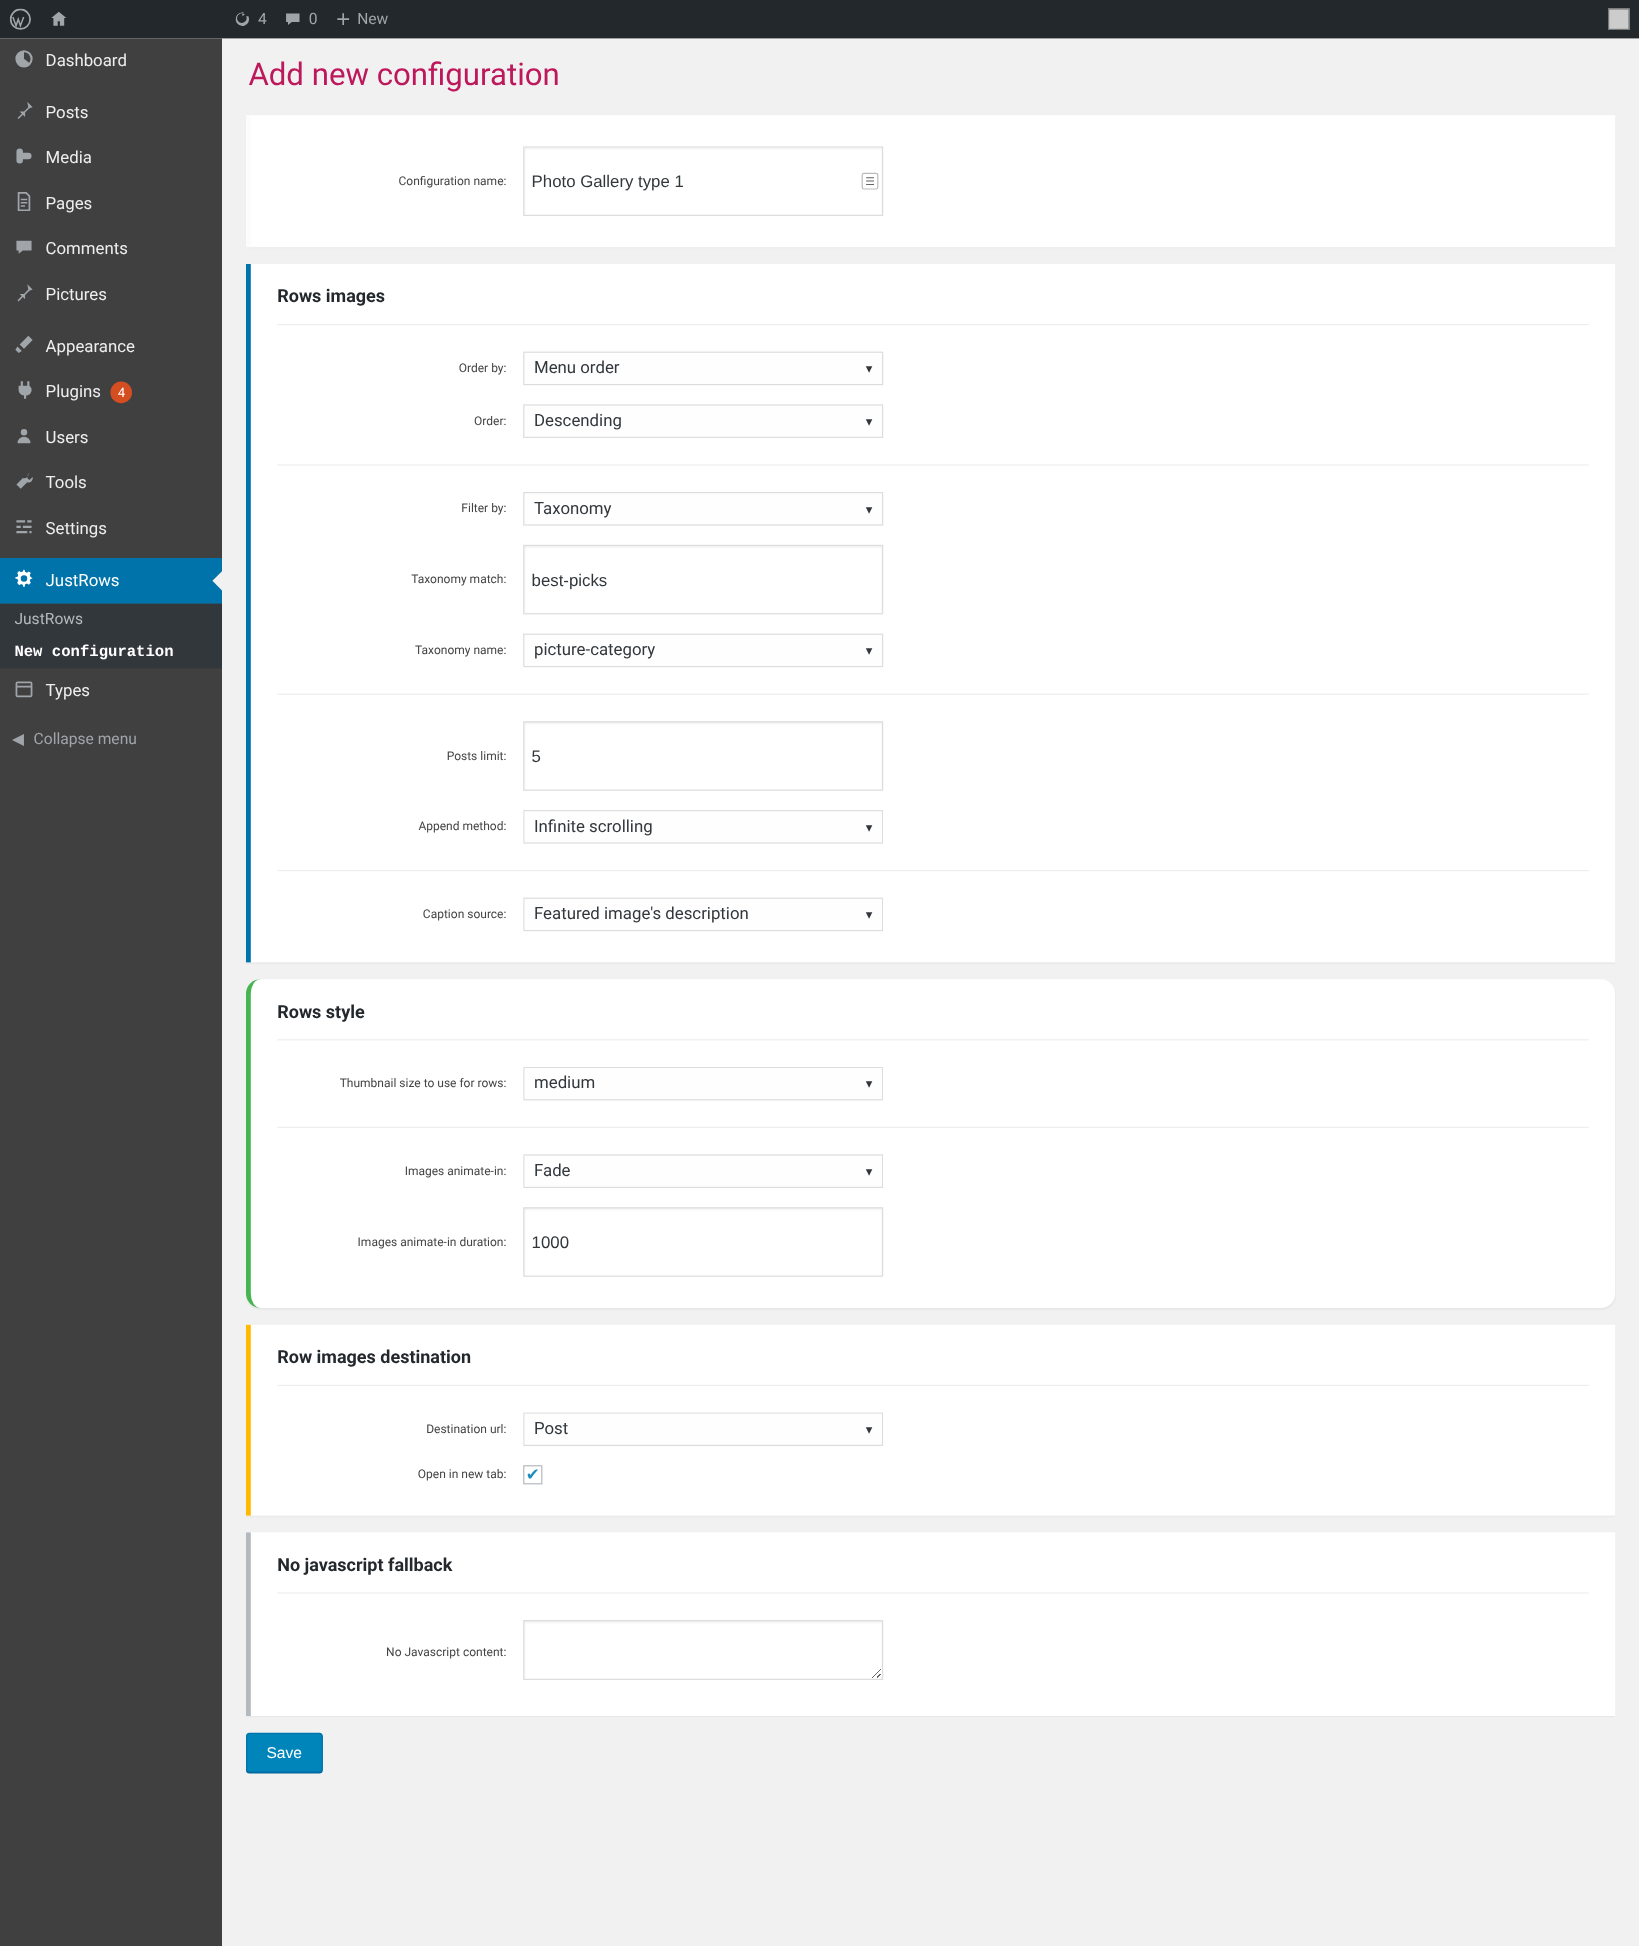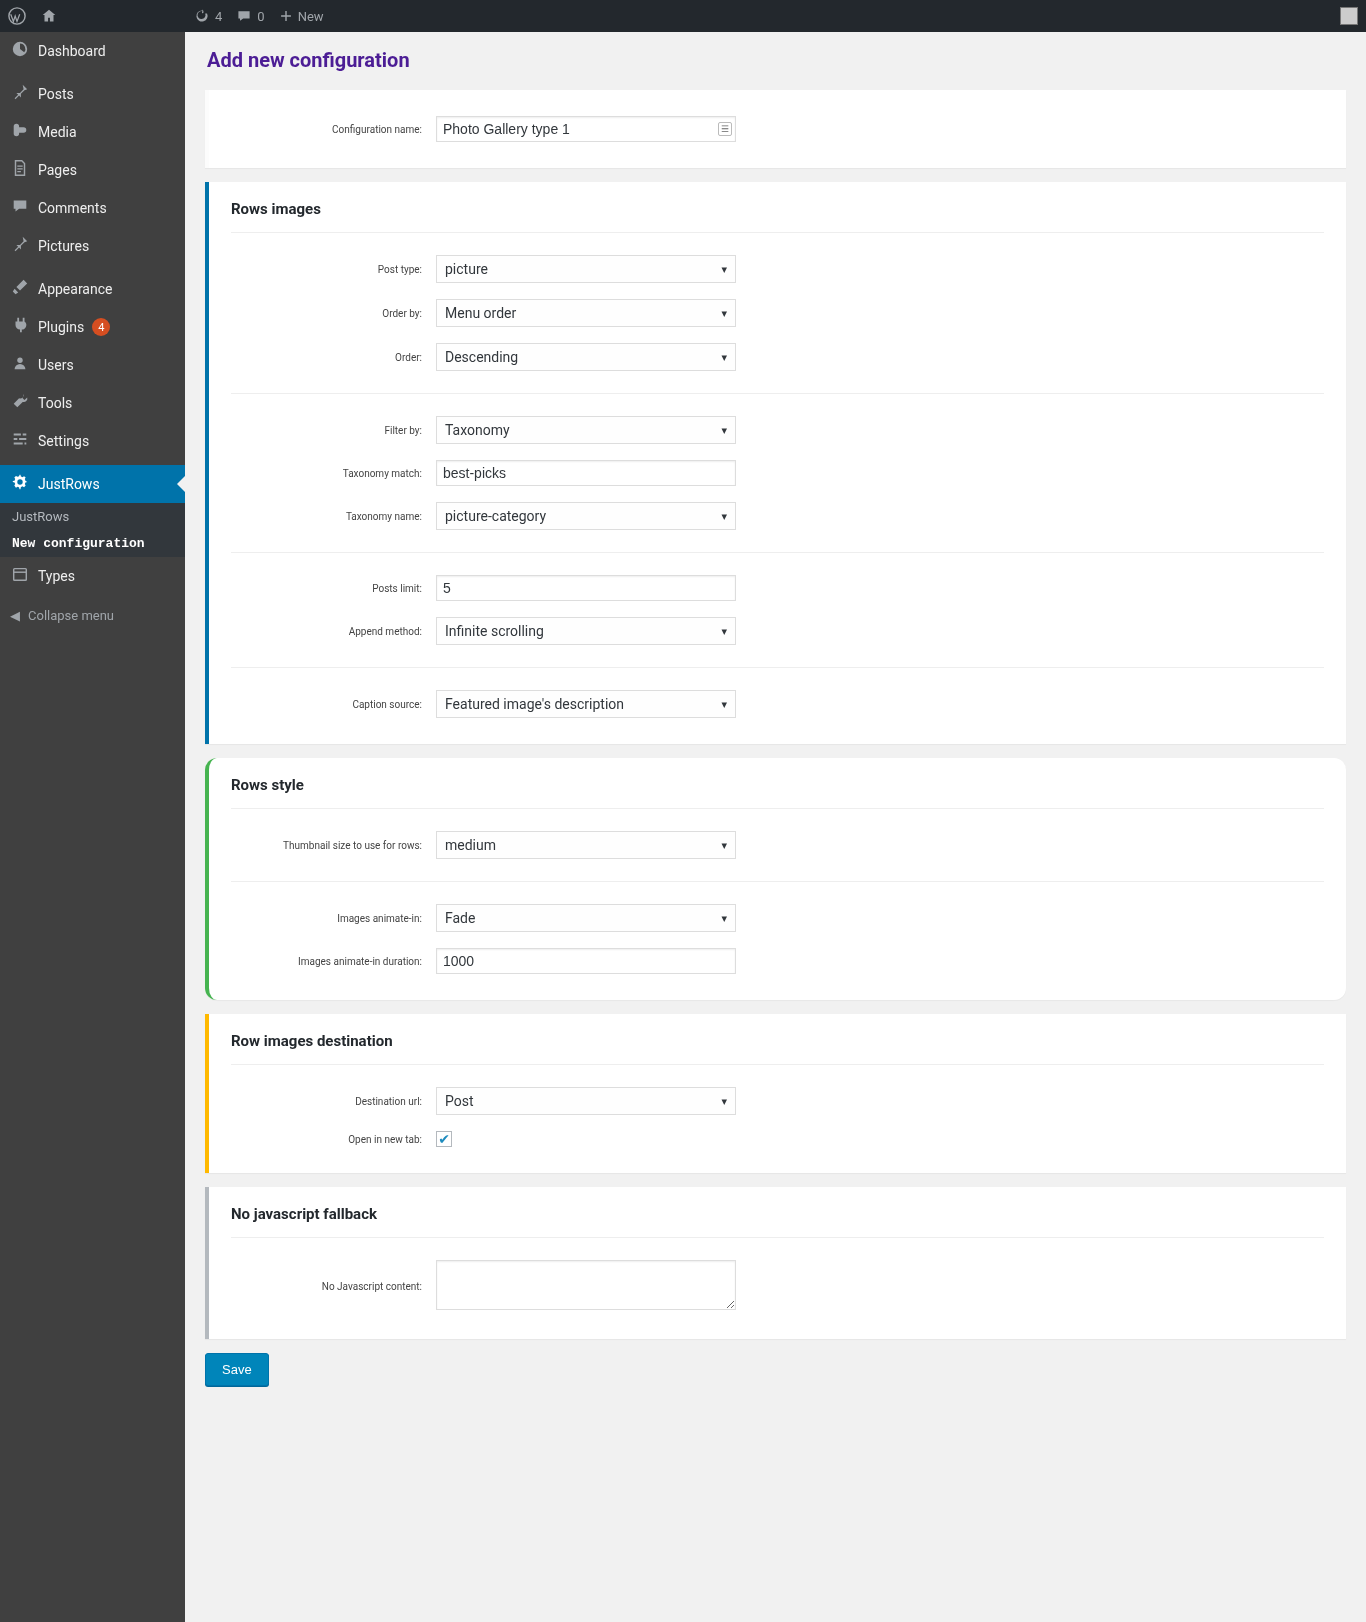--- a/index.html
+++ b/index.html
@@ -61,21 +61,21 @@
   .sidebar .collapse { color:#a0a5aa; font-size:13px; padding:8px 10px; display:flex; gap:8px; align-items:center; cursor:pointer; }
   .badge {
     background:#d54e21; color:#fff; border-radius:9px; font-size:11px;
     padding:0 6px; min-width:18px; height:18px; display:inline-flex; align-items:center; justify-content:center;
   }
 
   .content {
     flex:1;
     padding: 10px 20px 40px 20px;
   }
-  h1.page-title { font-size: 20px; font-weight: 700; color:#4c1d95; margin: 6px 0 18px 2px; }
+  h1.page-title { font-size: 26px; font-weight: 400; color:#be185d; margin: 6px 0 18px 2px; }
 
   .panel {
     background:#fff;
     border-left: 4px solid #ccc;
     margin-bottom: 14px;
     padding: 18px 22px;
     box-shadow: 0 1px 1px rgba(0,0,0,.04);
   }
   .panel.plain { border-left-color:#fcfcfc; }
   .panel.blue  { border-left-color:#0073aa; }
@@ -97,21 +97,21 @@
     padding-right: 14px;
   }
   .field-row .ctrl { }
   .divider {
     border-top:1px solid #eee;
     margin: 14px 0;
   }
 
   .ctrl input[type=text], .ctrl textarea {
     width: 300px;
-    padding: 4px 6px;
+    padding: 20px 6px;
     border: 1px solid #ddd;
     box-shadow: inset 0 1px 2px rgba(0,0,0,.07);
     font-size: 14px;
     background:#fff;
     color:#32373c;
   }
   .ctrl textarea { height: 50px; resize: both; }
 
   
   .select {
@@ -334,28 +334,20 @@
         </div>
       </div>
     </div>
 
     
     <div class="panel blue">
       <h2>Rows images</h2>
       <div class="divider"></div>
 
       <div class="field-row">
-        <div class="label">Post type:</div>
-        <div class="ctrl">
-            <div class="select">
-              <span>picture</span>
-            </div>
-          </div>
-      </div>
-      <div class="field-row">
         <div class="label">Order by:</div>
         <div class="ctrl">
             <div class="select">
               <span>Menu order</span>
             </div>
           </div>
       </div>
       <div class="field-row">
         <div class="label">Order:</div>
         <div class="ctrl">

